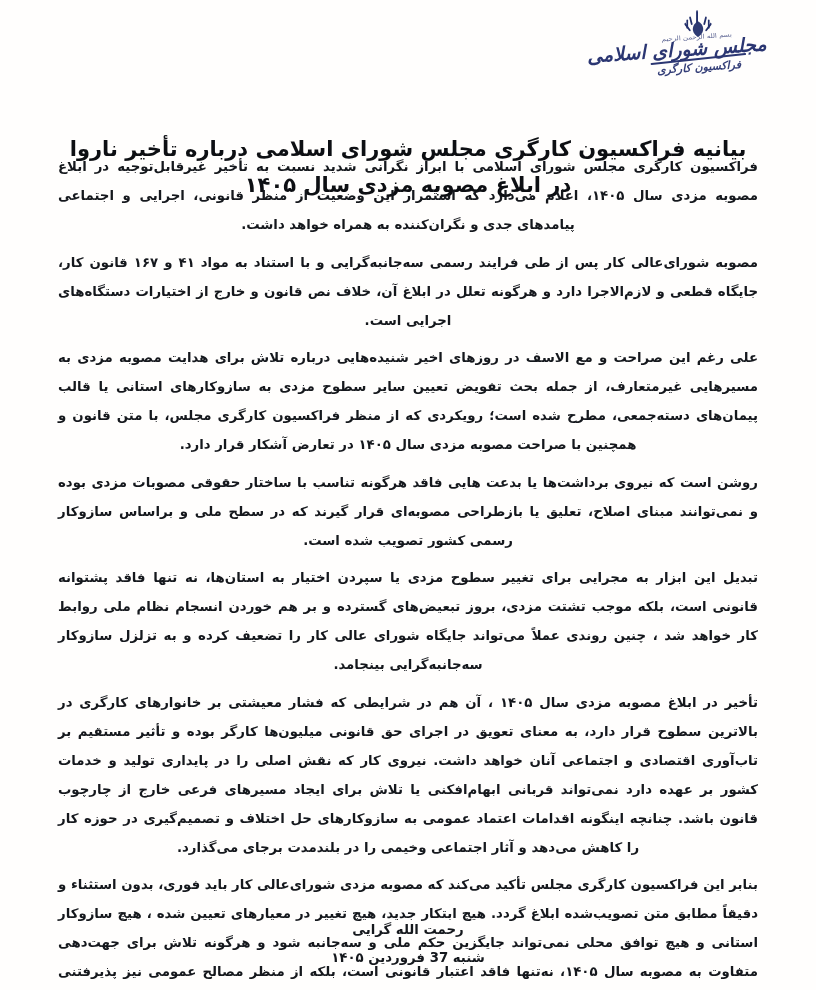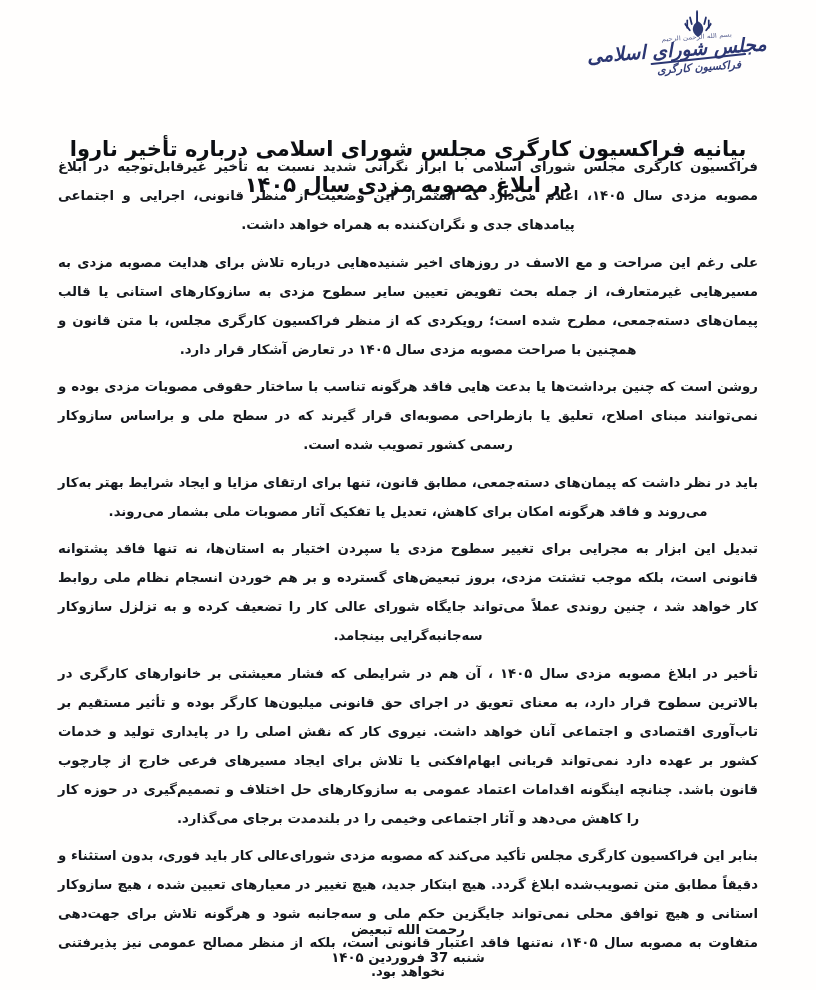--- a/index.html
+++ b/index.html
@@ -165,27 +165,27 @@
         <div class="logo-underline"></div>
         <div class="logo-line-sub">فراکسیون کارگری</div>
       </div>
     </div>
   </div>
 
   <h1 class="doc-title">بیانیه فراکسیون کارگری مجلس شورای اسلامی درباره تأخیر ناروا در ابلاغ مصوبه مزدی سال ۱۴۰۵</h1>
 
   <div class="body-wrap">
     <p class="para">فراکسیون کارگری مجلس شورای اسلامی با ابراز نگرانی شدید نسبت به تأخیر غیرقابل‌توجیه در ابلاغ مصوبه مزدی سال ۱۴۰۵، اعلام می‌دارد که استمرار این وضعیت از منظر قانونی، اجرایی و اجتماعی پیامدهای جدی و نگران‌کننده به همراه خواهد داشت.</p>
+    <p class="para">مصوبه شورای‌عالی کار پس از طی فرایند رسمی سه‌جانبه‌گرایی و با استناد به مواد ۴۱ و ۱۶۷ قانون کار، جایگاه قطعی و لازم‌الاجرا دارد و هرگونه تعلل در ابلاغ آن، خلاف نص قانون و خارج از اختیارات دستگاه‌های اجرایی است.</p>
     <p class="para">علی رغم این صراحت و مع الاسف در روزهای اخیر شنیده‌هایی درباره تلاش برای هدایت مصوبه مزدی به مسیرهایی غیرمتعارف، از جمله بحث تفویض تعیین سایر سطوح مزدی به سازوکارهای استانی یا قالب پیمان‌های دسته‌جمعی، مطرح شده است؛ رویکردی که از منظر فراکسیون کارگری مجلس، با متن قانون و همچنین با صراحت مصوبه مزدی سال ۱۴۰۵ در تعارض آشکار قرار دارد.</p>
-    <p class="para">روشن است که چنین برداشت‌ها یا بدعت هایی فاقد هرگونه تناسب با ساختار حقوقی مصوبات مزدی بوده و نمی‌توانند مبنای اصلاح، تعلیق یا بازطراحی مصوبه‌ای قرار گیرند که در سطح ملی و براساس سازوکار رسمی کشور تصویب شده است.</p>
-    <p class="para">باید در نظر داشت که پیمان‌های دسته‌جمعی، مطابق قانون، تنها برای ارتقای مزایا و ایجاد شرایط بهتر به‌کار می‌روند و فاقد هرگونه امکان برای کاهش، تعدیل یا تفکیک آثار مصوبات ملی بشمار می‌روند.</p>
+    <p class="para">روشن است که نیروی برداشت‌ها یا بدعت هایی فاقد هرگونه تناسب با ساختار حقوقی مصوبات مزدی بوده و نمی‌توانند مبنای اصلاح، تعلیق یا بازطراحی مصوبه‌ای قرار گیرند که در سطح ملی و براساس سازوکار رسمی کشور تصویب شده است.</p>
     <p class="para">تبدیل این ابزار به مجرایی برای تغییر سطوح مزدی یا سپردن اختیار به استان‌ها، نه تنها فاقد پشتوانه قانونی است، بلکه موجب تشتت مزدی، بروز تبعیض‌های گسترده و بر هم خوردن انسجام نظام ملی روابط کار خواهد شد ، چنین روندی عملاً می‌تواند جایگاه شورای عالی کار را تضعیف کرده و به تزلزل سازوکار سه‌جانبه‌گرایی بینجامد.</p>
     <p class="para">تأخیر در ابلاغ مصوبه مزدی سال ۱۴۰۵ ، آن هم در شرایطی که فشار معیشتی بر خانوارهای کارگری در بالاترین سطوح قرار دارد، به معنای تعویق در اجرای حق قانونی میلیون‌ها کارگر بوده و تأثیر مستقیم بر تاب‌آوری اقتصادی و اجتماعی آنان خواهد داشت. نیروی کار که نقش اصلی را در پایداری تولید و خدمات کشور بر عهده دارد نمی‌تواند قربانی ابهام‌افکنی یا تلاش برای ایجاد مسیرهای فرعی خارج از چارچوب قانون باشد. چنانچه اینگونه اقدامات اعتماد عمومی به سازوکارهای حل اختلاف و تصمیم‌گیری در حوزه کار را کاهش می‌دهد و آثار اجتماعی وخیمی را در بلندمدت برجای می‌گذارد.</p>
     <p class="para">بنابر این فراکسیون کارگری مجلس تأکید می‌کند که مصوبه مزدی شورای‌عالی کار باید فوری، بدون استثناء و دقیقاً مطابق متن تصویب‌شده ابلاغ گردد. هیچ ابتکار جدید، هیچ تغییر در معیارهای تعیین شده ، هیچ سازوکار استانی و هیچ توافق محلی نمی‌تواند جایگزین حکم ملی و سه‌جانبه شود و هرگونه تلاش برای جهت‌دهی متفاوت به مصوبه سال ۱۴۰۵، نه‌تنها فاقد اعتبار قانونی است، بلکه از منظر مصالح عمومی نیز پذیرفتنی نخواهد بود.</p>
 
   </div>
 
   <div class="signature">
-    <div class="sig-line">رحمت الله تبعیض</div>
+    <div class="sig-line">رحمت الله گرایی</div>
     <div class="sig-line">شنبه 37 فروردین ۱۴۰۵</div>
   </div>
 
 </div>
 
 </body></html>

